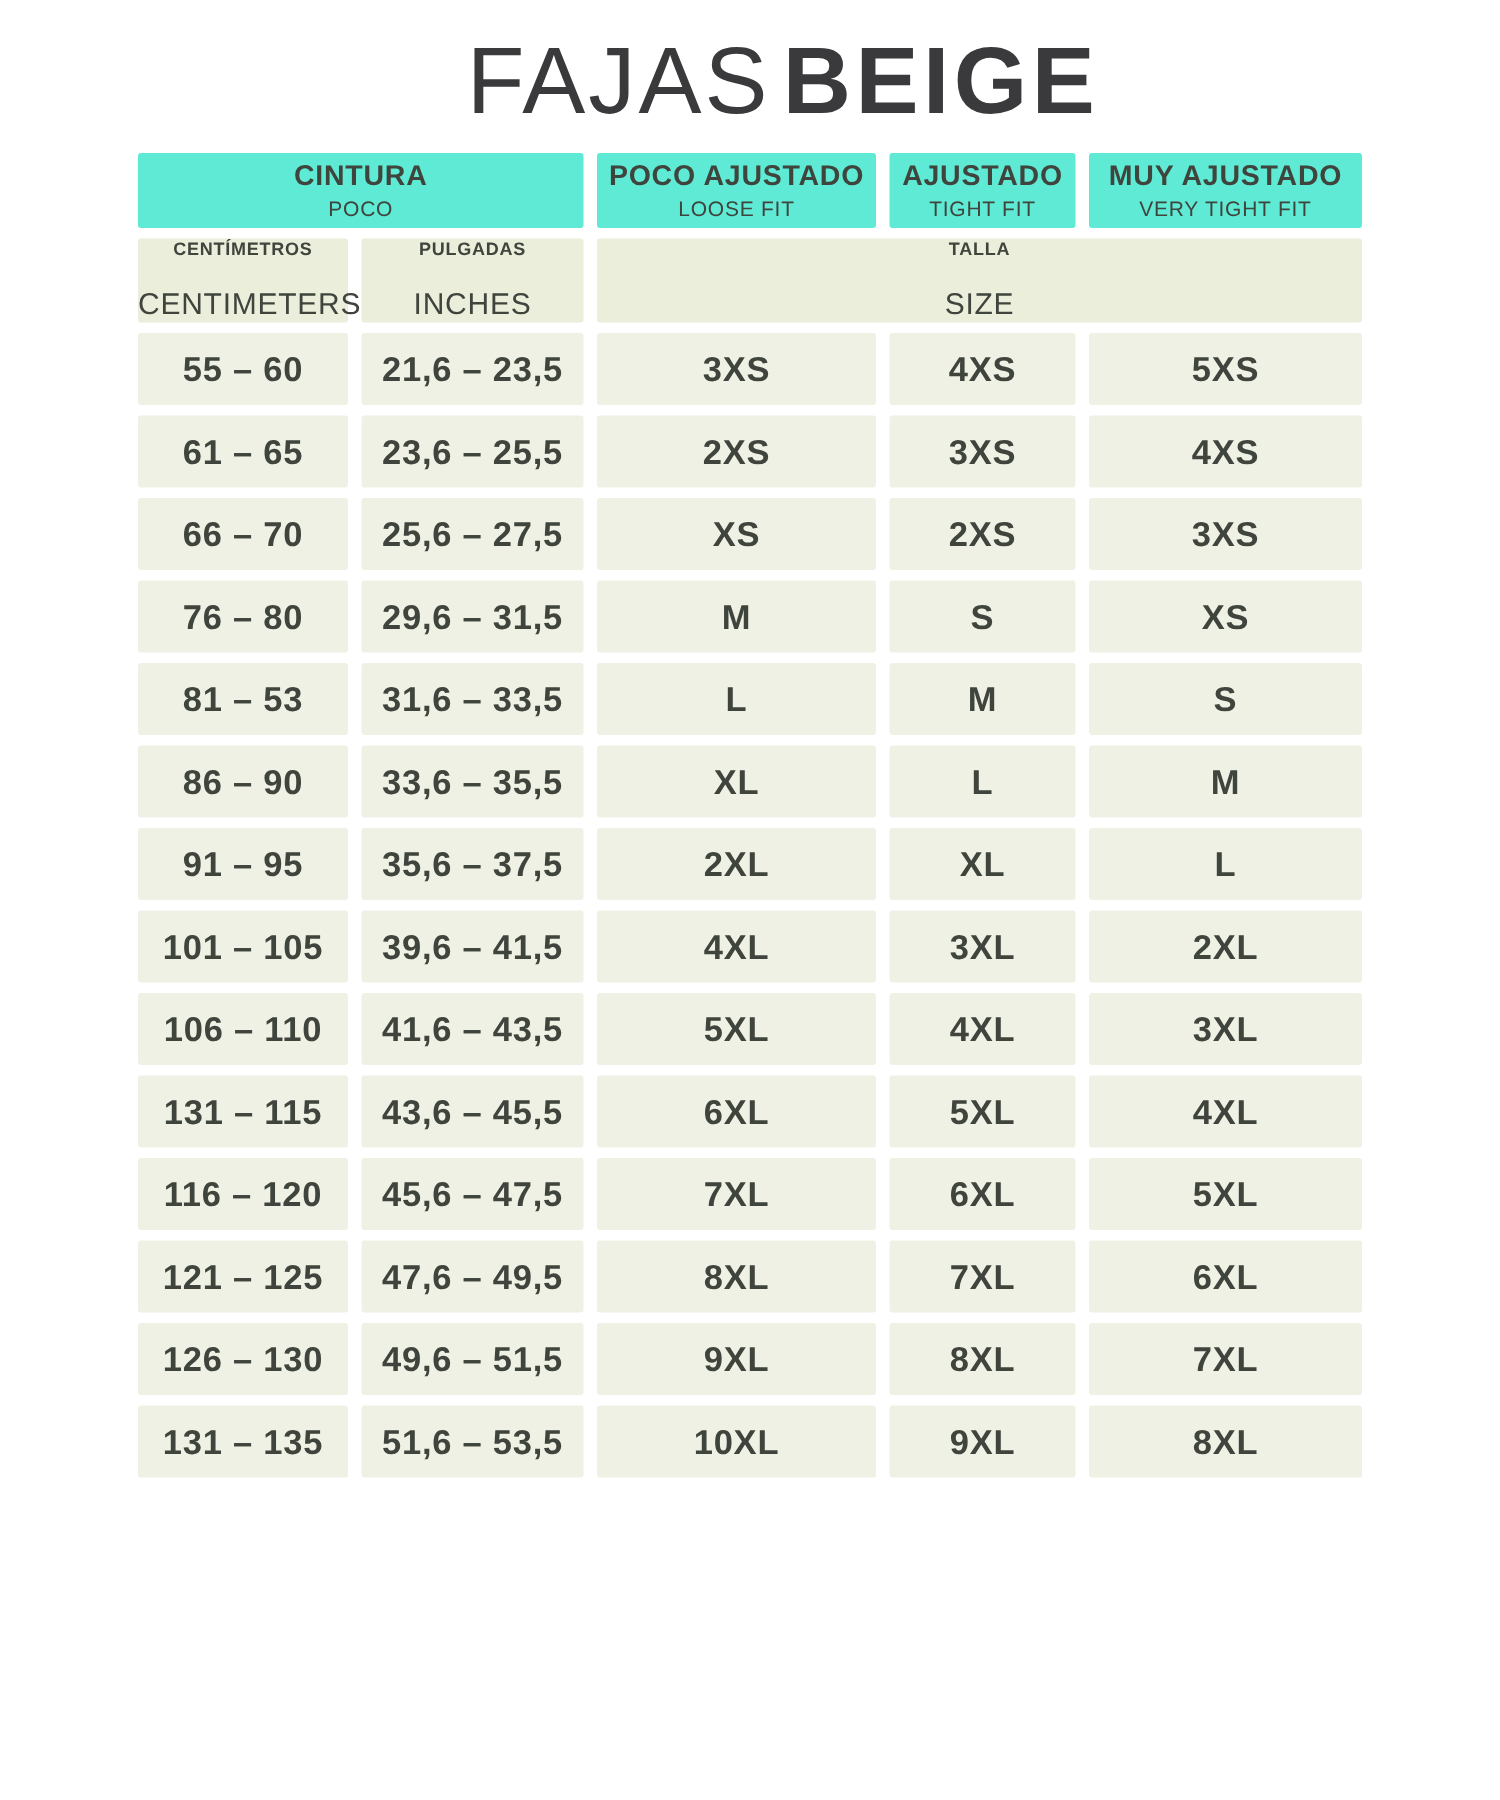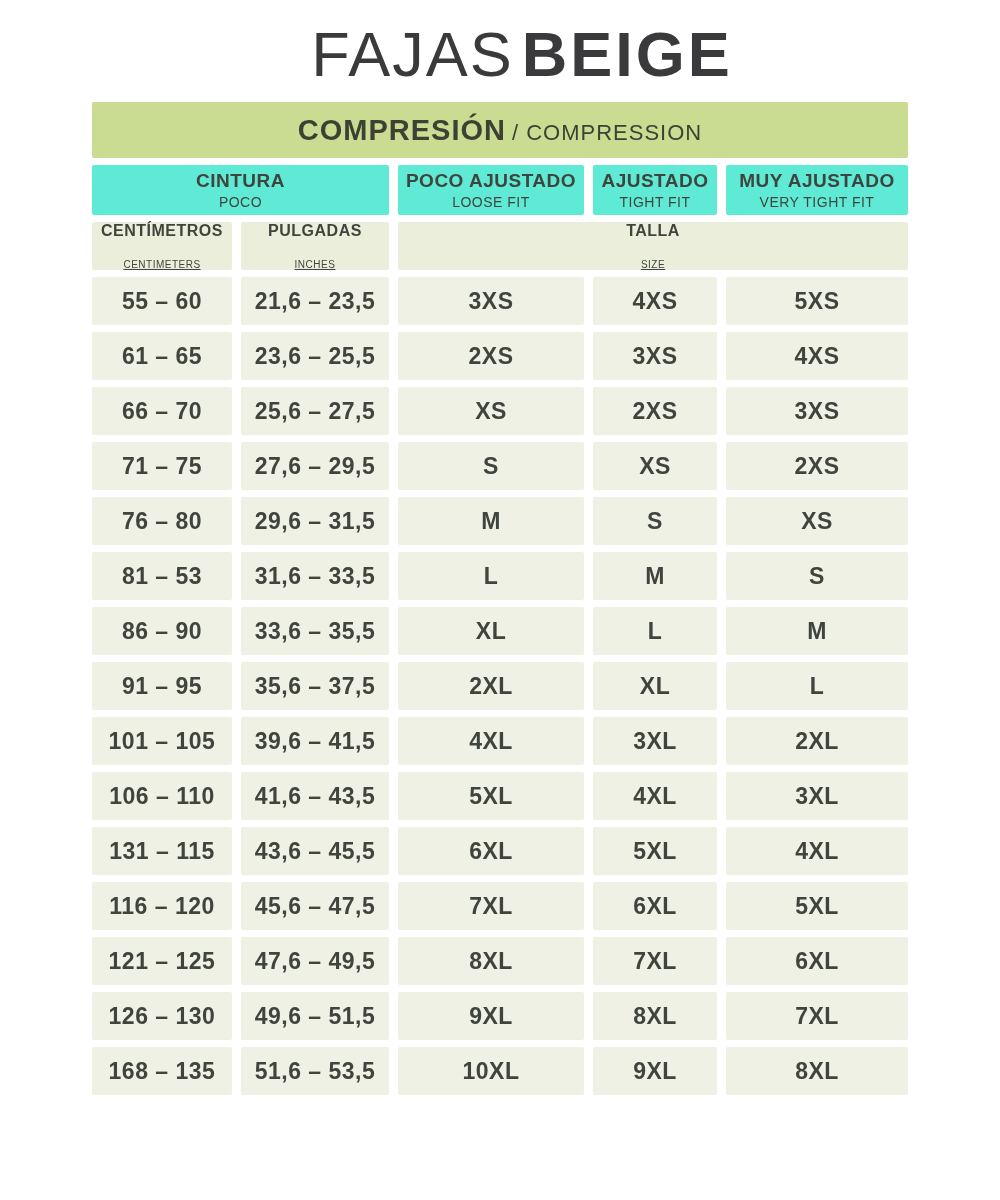--- a/index.html
+++ b/index.html
@@ -79,31 +79,30 @@
     margin-top: 2px;
   }
 
   
   tr.hdr2 th {
     background: #eaeeda;
     height: 44px;
   }
   tr.hdr2 .h-es {
     display: block;
-    font-size: 16px;
+    font-size: 12px;
     font-weight: 800;
     letter-spacing: 0.5px;
   }
   tr.hdr2 .h-en {
     display: block;
-    font-size: 10px;
+    font-size: 20px;
     font-weight: 400;
     letter-spacing: 0.5px;
     margin-top: 19px;
-    text-decoration: underline;
   }
 
   
   tbody td {
     background: #eff1e4;
     height: 48px;
     font-size: 23px;
     font-weight: 700;
     letter-spacing: 0.5px;
     color: #3f443d;
@@ -116,23 +115,20 @@
 
 <table class="size-table">
   <colgroup>
     <col style="width:140px">
     <col style="width:148px">
     <col style="width:186px">
     <col style="width:124px">
     <col style="width:182px">
   </colgroup>
   <thead>
-    <tr>
-      <th colspan="5" class="band"><span class="band-es">COMPRESIÓN</span><span class="band-en">/ COMPRESSION</span></th>
-    </tr>
     <tr class="hdr1">
       <th colspan="2">
         <span class="h-es">CINTURA</span>
         <span class="h-en">POCO</span>
       </th>
       <th>
         <span class="h-es">POCO AJUSTADO</span>
         <span class="h-en">LOOSE FIT</span>
       </th>
       <th>
@@ -175,27 +171,20 @@
         <td>4XS</td>
       </tr>
       <tr>
         <td>66 – 70</td>
         <td>25,6 – 27,5</td>
         <td>XS</td>
         <td>2XS</td>
         <td>3XS</td>
       </tr>
       <tr>
-        <td>71 – 75</td>
-        <td>27,6 – 29,5</td>
-        <td>S</td>
-        <td>XS</td>
-        <td>2XS</td>
-      </tr>
-      <tr>
         <td>76 – 80</td>
         <td>29,6 – 31,5</td>
         <td>M</td>
         <td>S</td>
         <td>XS</td>
       </tr>
       <tr>
         <td>81 – 53</td>
         <td>31,6 – 33,5</td>
         <td>L</td>
@@ -252,20 +241,20 @@
         <td>6XL</td>
       </tr>
       <tr>
         <td>126 – 130</td>
         <td>49,6 – 51,5</td>
         <td>9XL</td>
         <td>8XL</td>
         <td>7XL</td>
       </tr>
       <tr>
-        <td>168 – 135</td>
+        <td>131 – 135</td>
         <td>51,6 – 53,5</td>
         <td>10XL</td>
         <td>9XL</td>
         <td>8XL</td>
       </tr>
     </tbody>
 </table>
 
 </body></html>

